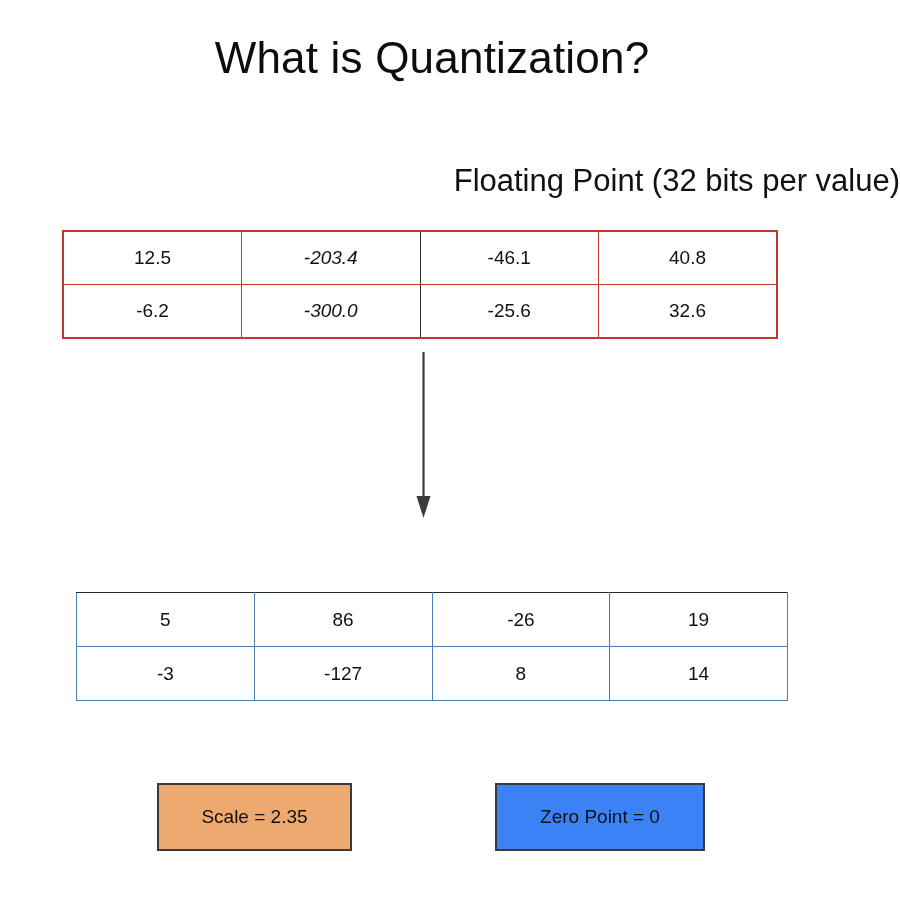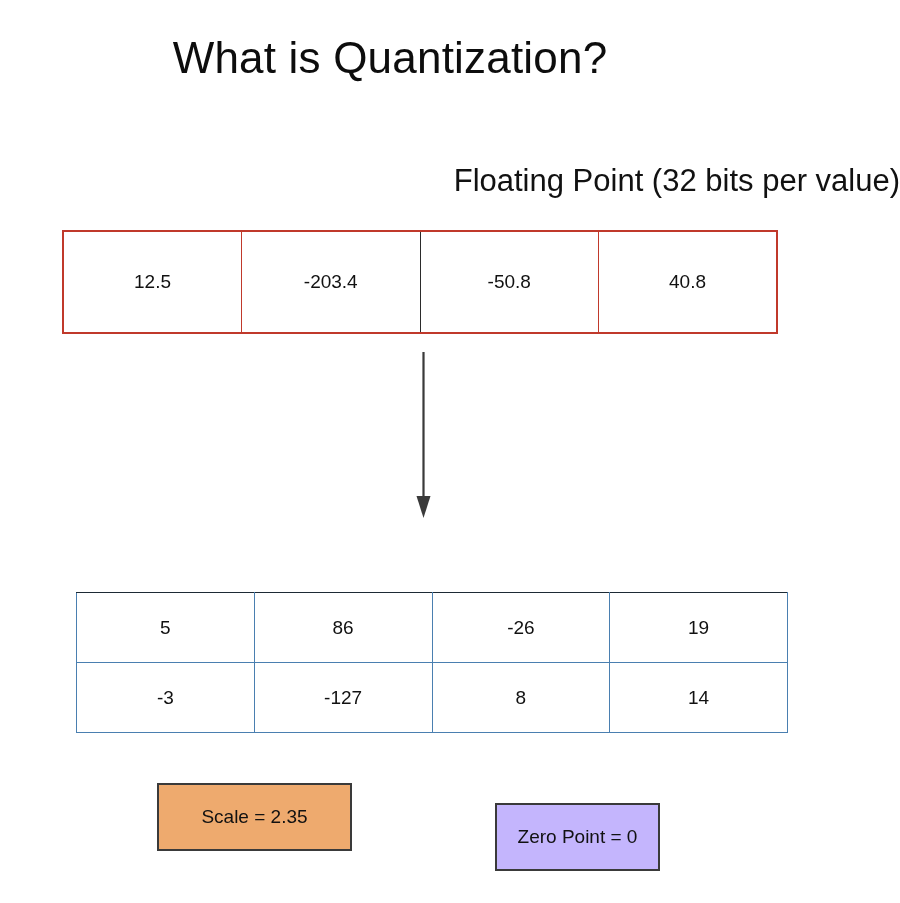--- a/index.html
+++ b/index.html
@@ -27,20 +27,21 @@
     position: absolute;
     left: 0;
     top: 32px;
     width: 780px;
     text-align: center;
     font-size: 44px;
     font-weight: 400;
     letter-spacing: 0.2px;
     color: #0d0d0d;
     line-height: 1.2;
+    padding-left: 42px;
   }
 
   
   .section-heading {
     position: absolute;
     width: 900px;
     left: 0;
     text-align: right;
     font-size: 31px;
     font-weight: 400;
@@ -56,36 +57,36 @@
     border-collapse: collapse;
     table-layout: fixed;
     background: #ffffff;
   }
   .grid-table td {
     text-align: center;
     vertical-align: middle;
     font-size: 19px;
     font-weight: 400;
     color: #111111;
-    padding: 8px;
+    padding: 0;
   }
 
   
   .table-float {
     left: 62px;
     top: 230px;
     width: 716px;
     height: 104px;
     border: 2px solid #c0392b;
   }
   .table-float td {
     height: 52px;
     border: 1px solid #c0392b;
   }
-  .table-float td.dark-div { border-right-color: #2b2b2b; }
+  .table-float td.dark-div { border-right-color: #2b2b2b; font-style: italic; }
 
   
   .table-int {
     left: 76px;
     top: 592px;
     width: 712px;
     height: 106px;
     border: 1px solid #4a7fb0;
   }
   .table-int td {
@@ -118,42 +119,47 @@
   .box-scale {
     left: 157px;
     top: 783px;
     width: 195px;
     height: 68px;
     background: #eeaa6e;
   }
   .box-zero {
     left: 495px;
     top: 783px;
-    width: 165px;
+    width: 210px;
     height: 68px;
-    background: #c4b5fd;
-    margin-top: 20px;
+    background: #3b82f6;
   }
 </style>
 </head>
 <body>
 
 <div class="canvas">
 
   <div class="title">What is Quantization?</div>
 
   <div class="section-heading heading-float">Floating Point (32 bits per value)</div>
 
   <table class="grid-table table-float">
     <tbody>
       <tr>
         <td>12.5</td>
         <td class="dark-div">-203.4</td>
-        <td>-50.8</td>
+        <td>-46.1</td>
         <td>40.8</td>
+      </tr>
+      <tr>
+        <td>-6.2</td>
+        <td class="dark-div">-300.0</td>
+        <td>-25.6</td>
+        <td>32.6</td>
       </tr>
     </tbody>
   </table>
 
   <svg class="arrow" viewBox="0 0 60 168">
     <line x1="28.5" y1="0" x2="28.5" y2="148" stroke="#3a3a3a" stroke-width="2.2"></line>
     <polygon points="28.5,166 21.5,144 35.5,144" fill="#3a3a3a"></polygon>
   </svg>
 
 

